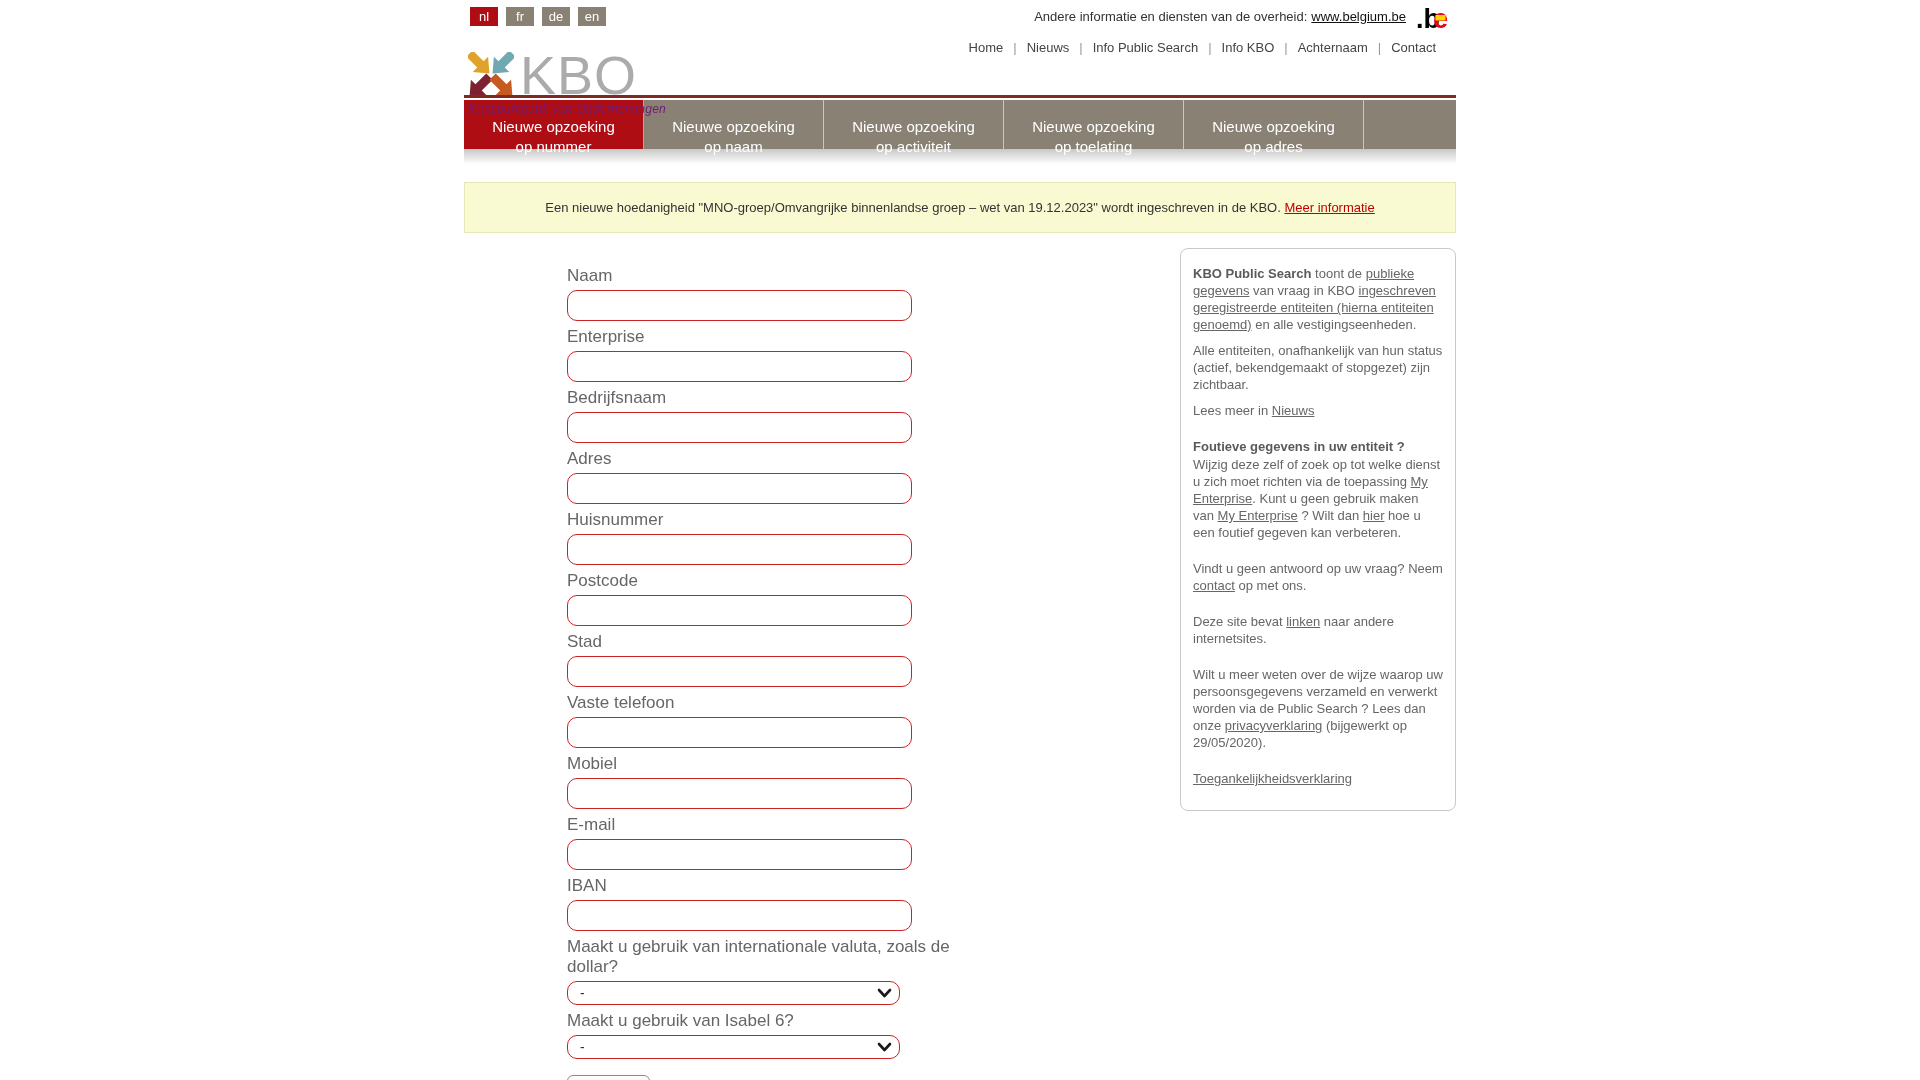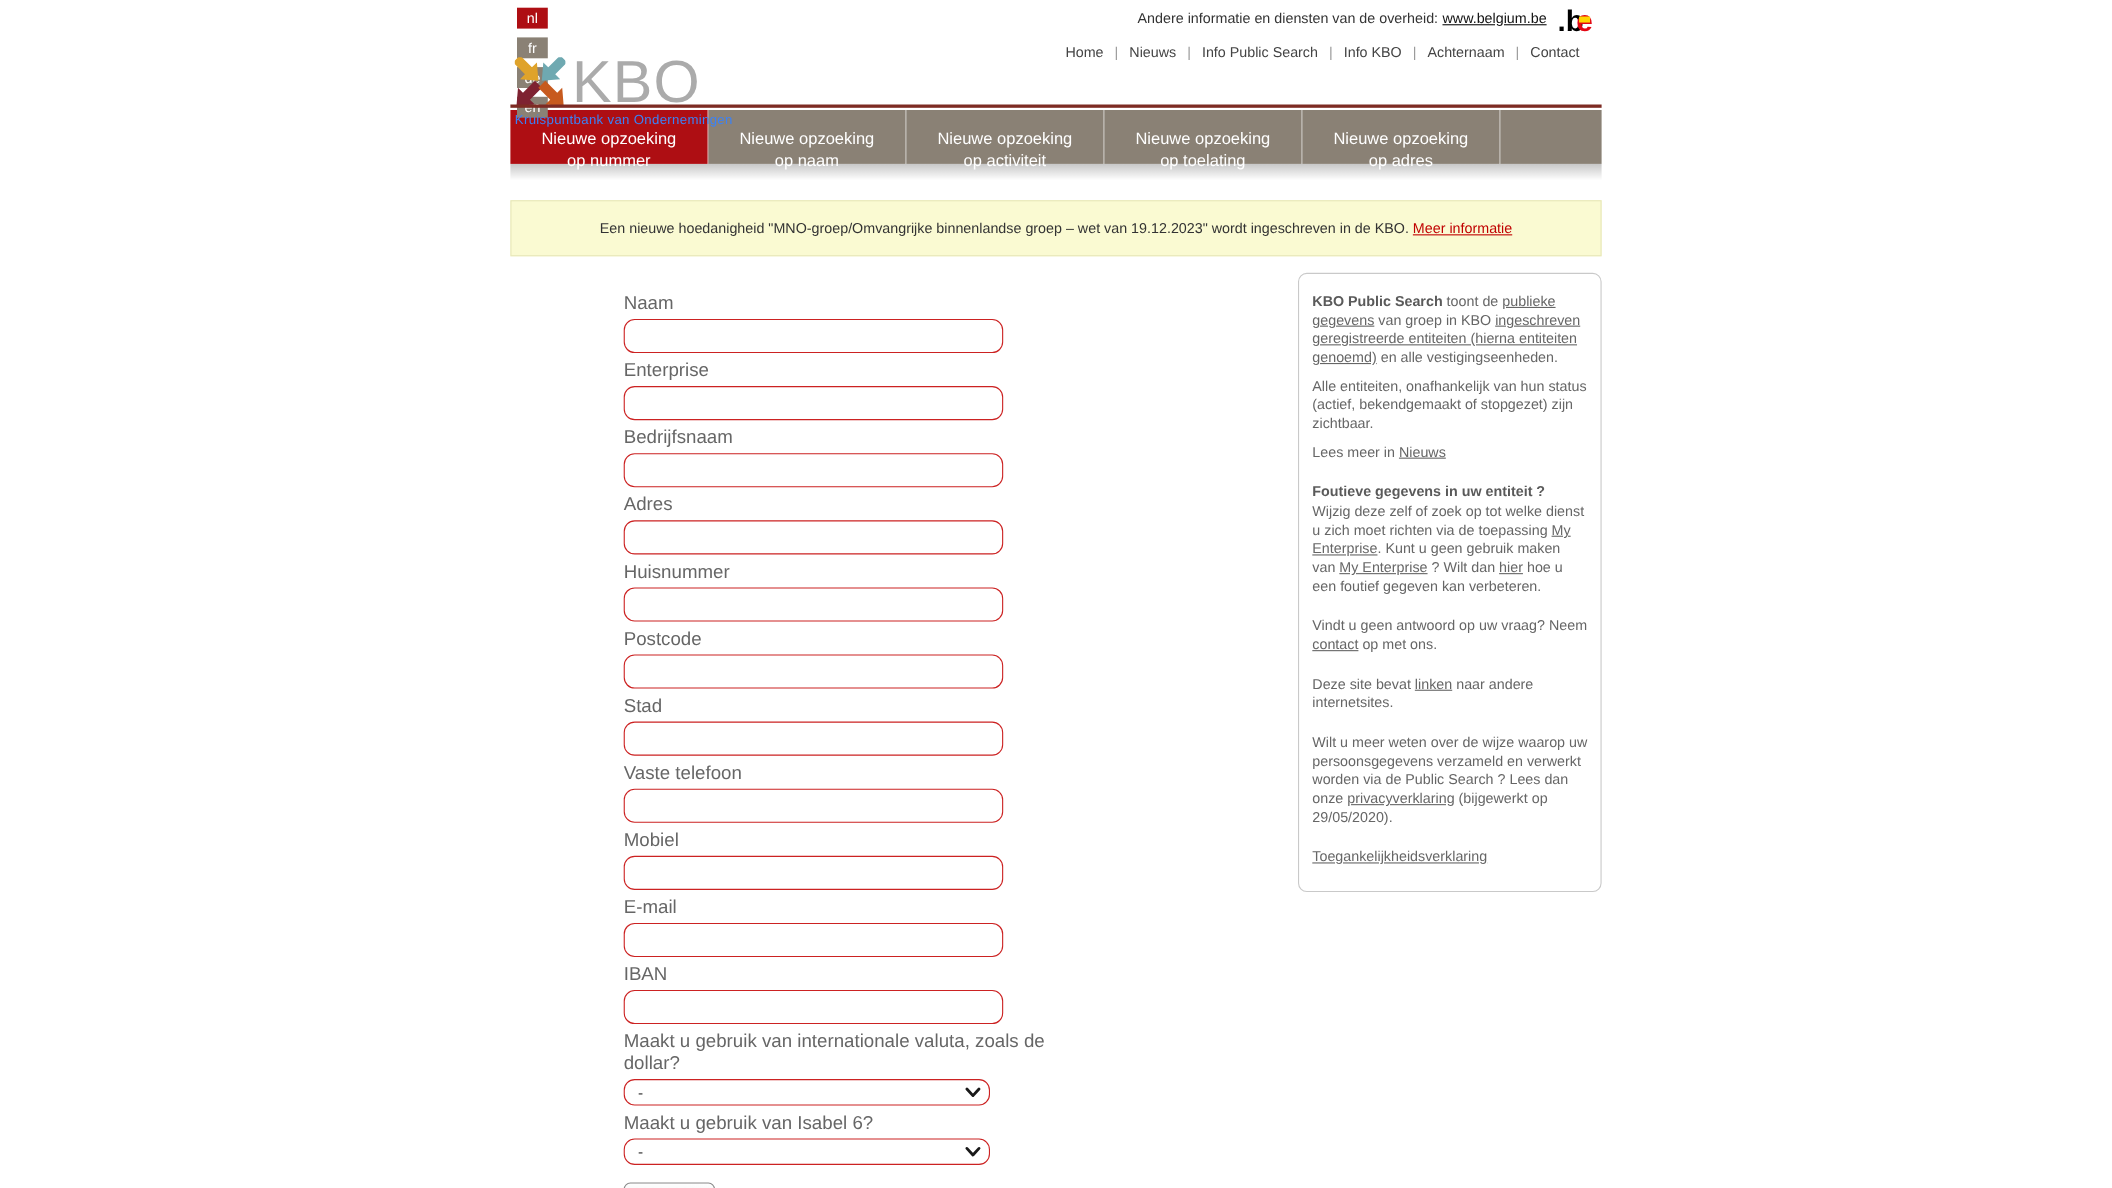--- a/index.html
+++ b/index.html
@@ -1,37 +1,37 @@
 <!DOCTYPE html>
 <html style="--accent-red: #AE0E13; --tab-gray: #8A8175; --maroon-rule: #7D2B23; --input-border: #CC2222; --notice-bg: #FAFAD2; --notice-border: #E7E7B8; --notice-link: #C00000; --logo-gold: #DFA32B; --logo-teal: #6FA9B1; --logo-maroon: #7E2231; --logo-orange: #C75A1E; --be-black: #000000; --be-red: #E30613; --be-yellow: #FFD500;"><head>
 <meta charset="utf-8">
 <style>
   * { box-sizing: border-box; }
   html,body { margin:0; padding:0; background:#fff; font-family:"Liberation Sans", sans-serif; }
   .container { width:992px; margin:0 auto; position:relative; }
 
   
   .header { position:relative; height:100px; }
-  .lang-row { position:absolute; top:7px; left:6px; display:flex; gap:8px;flex-direction:column; }
+  .lang-row { position:absolute; top:7px; left:6px; display:flex; gap:8px; }
   .lang-btn { width:28px; height:19px; background:var(--tab-gray); color:#fff; font-size:13px;
               display:flex; align-items:center; justify-content:center; cursor:pointer; }
   .lang-btn.active { background:var(--accent-red); }
 
   .gov-row { position:absolute; top:9px; right:50px; font-size:13px; color:#333; white-space:nowrap; }
   .gov-row a { color:#111; text-decoration:underline; cursor:pointer; margin-left:4px; }
   .be-logo { position:absolute; top:2px; right:0; }
 
   .nav-row { position:absolute; top:40px; right:10px; display:flex; align-items:center; font-size:13px; color:#444; }
   .nav-link { padding:0 10px; cursor:pointer; white-space:nowrap; }
   .nav-sep { color:#999; }
 
   .logo-block { position:absolute; top:32px; left:4px; cursor:pointer; }
   .logo-top { display:flex; align-items:center;margin-top:20px; }
   .logo-acronym { font-size:54px; line-height:46px; color:#ABABAB; margin-left:6px; letter-spacing:1px; }
-  .logo-subtitle { font-size:12px; color:#3b82f6; margin-top:4px; letter-spacing:0.3px; }
+  .logo-subtitle { font-size:12px; color:#701a75; margin-top:4px; letter-spacing:0.3px;font-style:italic; }
 
   .header-rule { position:absolute; left:0; right:0; top:95px; height:3px; background:var(--maroon-rule); }
 
   
   .tabs { display:flex; height:49px; }
   .tab { width:180px; background:var(--tab-gray); color:#fff; text-align:center; font-size:15px;
          line-height:20px; padding-top:17px; border-right:1px solid rgba(255,255,255,0.55); cursor:pointer; }
   .tab.active { background:var(--accent-red); }
   .tab-filler { flex:1; background:var(--tab-gray); }
   .tab-shadow { height:15px; background:linear-gradient(to bottom, rgba(0,0,0,0.22), rgba(0,0,0,0)); }
@@ -191,21 +191,21 @@
             </svg></div>
           <div class="field-label">Maakt u gebruik van Isabel 6?</div>
           <div class="select-wrap"><select><option>-</option></select><svg class="chevron" width="15" height="15" viewBox="0 0 15 15">
               <polyline points="2,4 7.5,10 13,4" fill="none" stroke="#1a1a1a" stroke-width="2.6" stroke-linecap="round" stroke-linejoin="round"></polyline>
             </svg></div>
         </div>
       <button class="submit-btn">Indienen</button>
     </div>
 
     <div class="sidebar">
-        <p><span class="b">KBO Public Search</span><span> toont de </span><a>publieke gegevens</a><span> van groep in KBO </span><a>ingeschreven geregistreerde entiteiten (hierna entiteiten genoemd)</a><span> en alle vestigingseenheden.</span></p>
+        <p><span class="b">KBO Public Search</span><span> toont de </span><a>publieke gegevens</a><span> van vraag in KBO </span><a>ingeschreven geregistreerde entiteiten (hierna entiteiten genoemd)</a><span> en alle vestigingseenheden.</span></p>
         <p><span>Alle entiteiten, onafhankelijk van hun status (actief, bekendgemaakt of stopgezet) zijn zichtbaar.</span></p>
         <p><span>Lees meer in </span><a>Nieuws</a></p>
         <p class="gap tight"><span class="b">Foutieve gegevens in uw entiteit ?</span></p>
         <p><span>Wijzig deze zelf of zoek op tot welke dienst u zich moet richten via de toepassing </span><a>My Enterprise</a><span>. Kunt u geen gebruik maken van </span><a>My Enterprise</a><span> ? Wilt dan </span><a>hier</a><span> hoe u een foutief gegeven kan verbeteren.</span></p>
         <p class="gap"><span>Vindt u geen antwoord op uw vraag? Neem </span><a>contact</a><span> op met ons.</span></p>
         <p class="gap"><span>Deze site bevat </span><a>linken</a><span> naar andere internetsites.</span></p>
         <p class="gap"><span>Wilt u meer weten over de wijze waarop uw persoonsgegevens verzameld en verwerkt worden via de Public Search ? Lees dan onze </span><a>privacyverklaring</a><span> (bijgewerkt op 29/05/2020).</span></p>
         <p class="gap"><a>Toegankelijkheidsverklaring</a></p>
       </div>
   </div>

